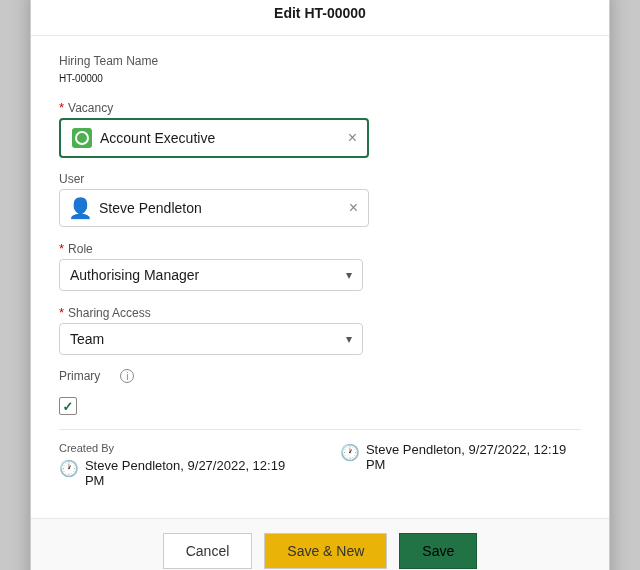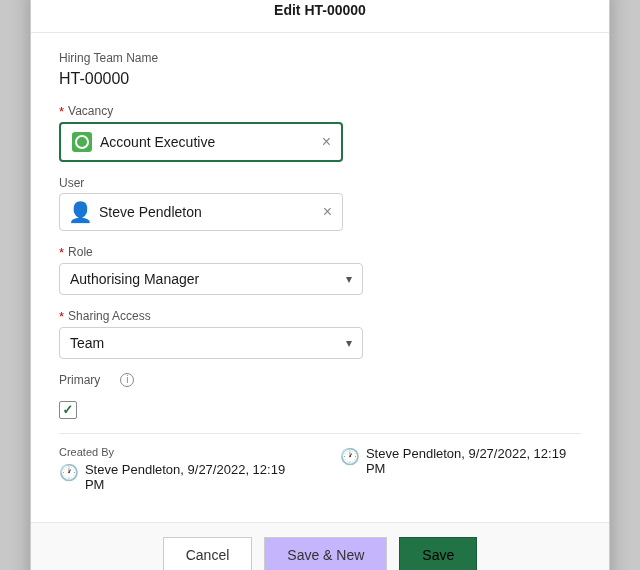--- a/index.html
+++ b/index.html
@@ -43,34 +43,34 @@
       margin-bottom: 3px;
       display: flex;
       align-items: center;
       gap: 4px;
     }
     .field-label .required {
       color: #c00;
       font-size: 13px;
     }
     .field-value-static {
-      font-size: 16px;
+      font-size: 10px;
       color: #1a1a1a;
       font-weight: 500;
       padding: 2px 0;
     }
     .input-box {
       border: 1px solid #d0d0d0;
       border-radius: 4px;
       padding: 7px 10px;
       font-size: 14px;
       color: #1a1a1a;
       display: flex;
       align-items: center;
-      width: 284px;
+      width: 310px;
       background: #fff;
       position: relative;
     }
     .input-box.focused {
       border: 2px solid #217346;
       outline: none;
     }
     .input-box .clear-icon {
       margin-left: auto;
       color: #888;
@@ -219,21 +219,21 @@
       cursor: pointer;
       font-weight: 500;
       border: 1px solid;
     }
     .btn-cancel {
       background: #fff;
       border-color: #ccc;
       color: #333;
     }
     .btn-save-new {
-      background: #c4b5fd;
+      background: #eab308;
       border-color: #ccc;
       color: #333;
     }
     .btn-save {
       background: #217346;
       border-color: #1a5c38;
       color: #000000;
     }
     .divider-row {
       height: 1px;

